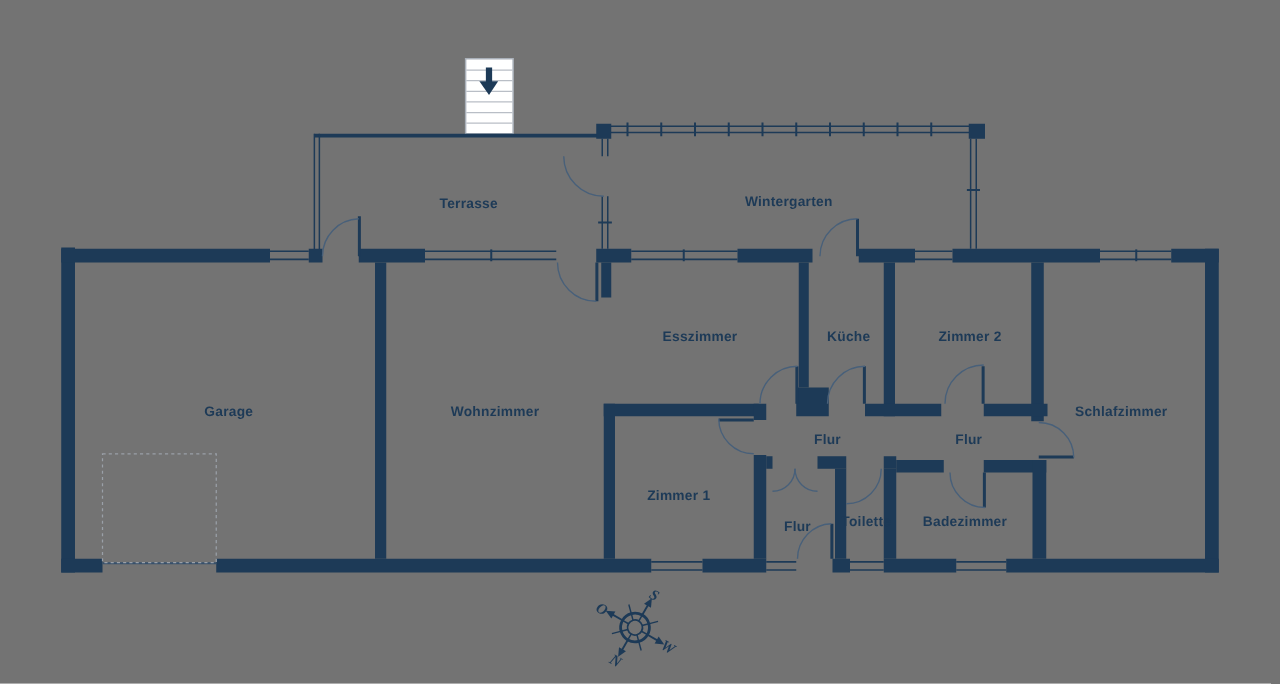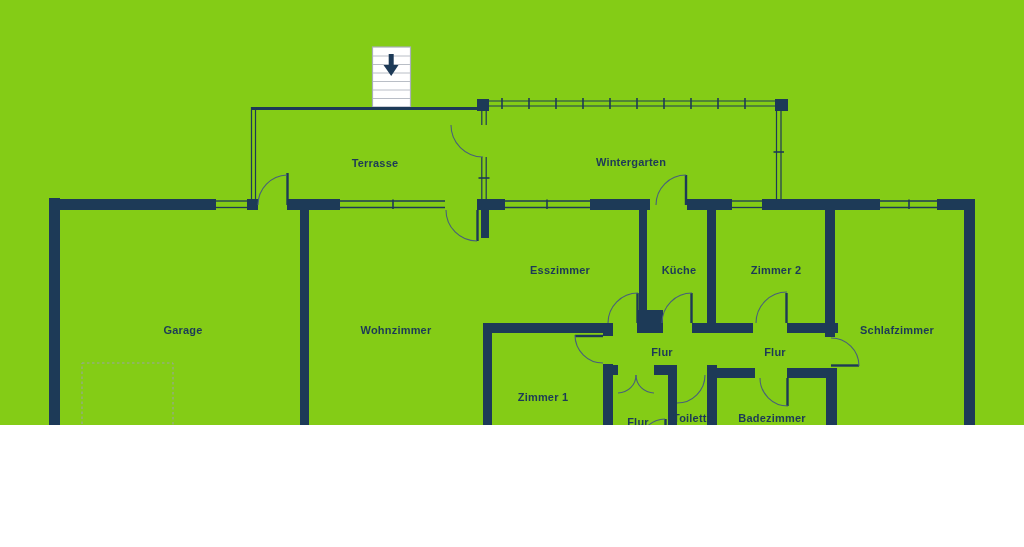--- a/index.html
+++ b/index.html
@@ -1,16 +1,16 @@
 <!DOCTYPE html>
 <html><head>
 <meta charset="utf-8">
 <style>
   html,body{margin:0;padding:0;background:#ffffff;}
-  .plan-wrap{position:relative;width:1024px;height:425px;background:#84cc16;overflow:hidden;}
+  .plan-wrap{position:relative;width:1024px;height:547px;background:#737373;overflow:hidden;}
   svg{display:block;}
   .room-label{
     font-family:"Liberation Sans", sans-serif;
     font-size:11px;
     font-weight:700;
     fill:#1d3a57;
     letter-spacing:.2px;
   }
   .compass-letter{
     font-family:"Liberation Serif", serif;

